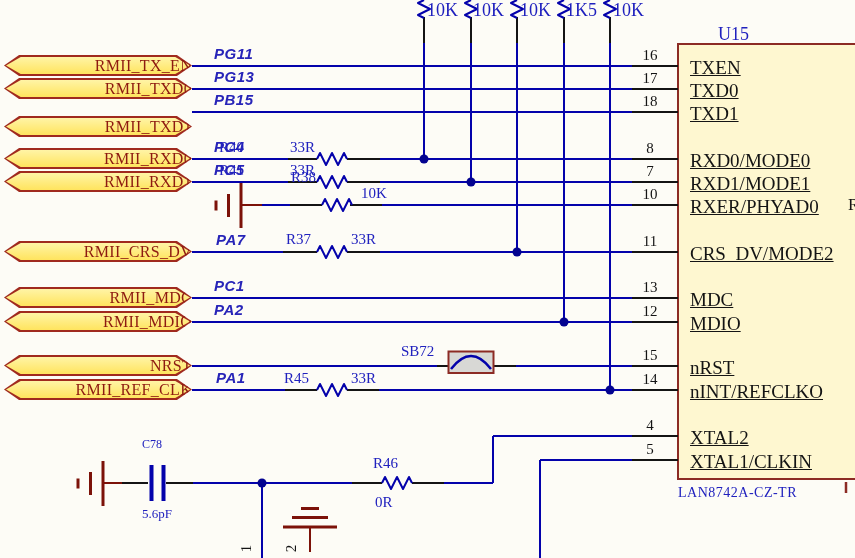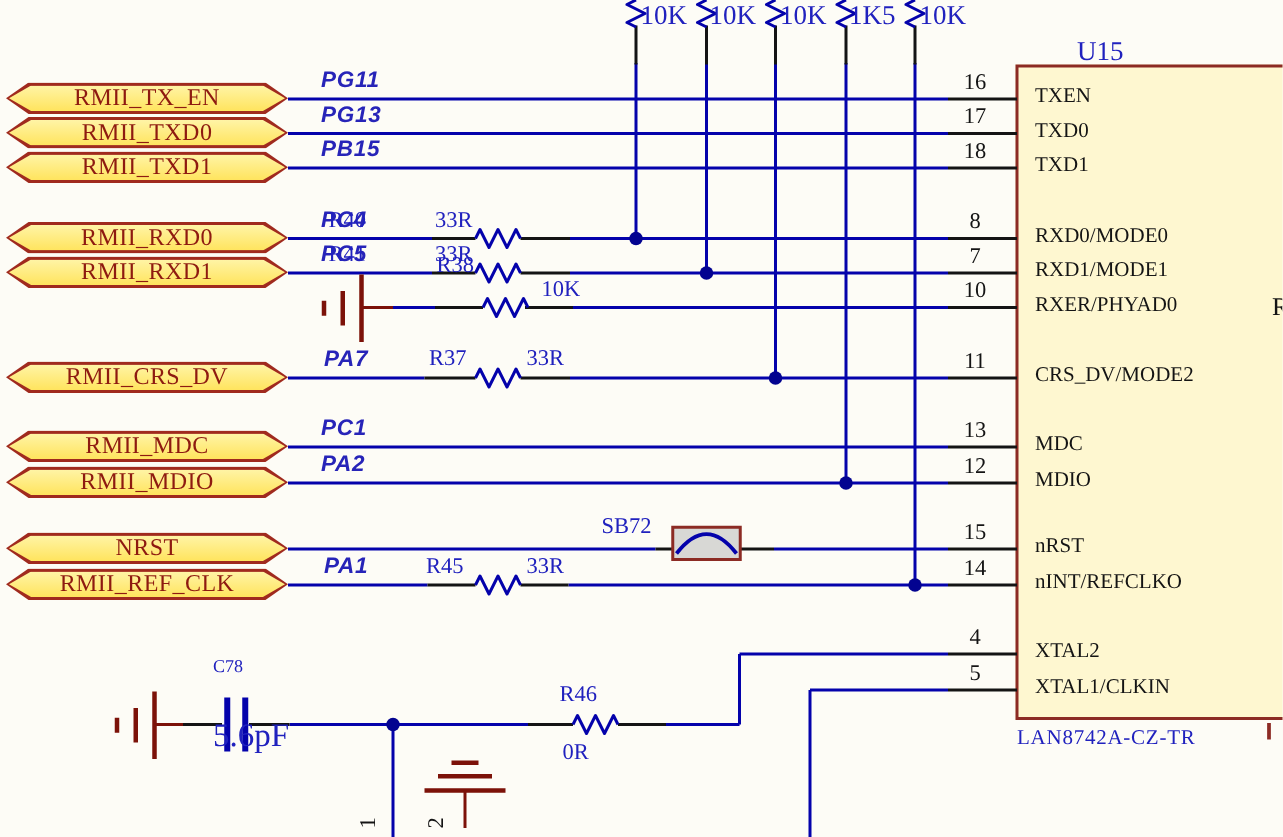--- a/index.html
+++ b/index.html
@@ -14,30 +14,30 @@
     background:#FEF7D0;border:2.5px solid #8C2B24;box-sizing:border-box;z-index:1;
   }
   .lbl{position:absolute;z-index:3;white-space:nowrap;}
   .netlabel{
     font-family:"Liberation Sans", sans-serif;font-style:italic;font-weight:bold;
     font-size:15px;color:#2724B8;letter-spacing:.5px;
   }
   .bluser{font-size:15px;color:#2021BE;}
   .bigblu{font-size:18px;color:#2021BE;}
   .pinnum{font-size:15px;color:#141414;width:44px;text-align:center;}
-  .pinname{font-size:14px;color:#141414;}
+  .pinname{font-size:19px;color:#141414;text-decoration:underline;}
   .refdes-chip{font-size:18px;color:#2021BE;margin-left:40px;}
   .partnum{font-size:14px;color:#2021BE;letter-spacing:.5px;}
   .rot{transform:rotate(-90deg);transform-origin:center;font-size:15px;color:#141414;}
   .frag{font-size:17px;color:#141414;width:7px;height:18px;overflow:hidden;}
   .port{
     position:absolute;width:188px;height:21px;z-index:3;
     background:#A02A1E;
     clip-path:polygon(0 50%, 8% 0, 92% 0, 100% 50%, 92% 100%, 8% 100%);
-    display:flex;align-items:center;justify-content:center;
+    display:flex;align-items:center;justify-content:flex-end;
   }
   .port::before{
     content:"";position:absolute;inset:2px;
     background:linear-gradient(#FFF4A6,#FFE45E);
     clip-path:polygon(0 50%, 8% 0, 92% 0, 100% 50%, 92% 100%, 8% 100%);
   }
   .port-label{
     position:relative;z-index:1;font-family:"Liberation Serif", serif;
     font-size:16px;color:#8E1A10;letter-spacing:.3px;
   }
@@ -126,21 +126,21 @@
 
   <path d="M846 482V493" stroke="#8C2B24" stroke-width="2.5"></path>
 </svg>
 
 <div class="port" style="left:4px;top:55px">
     <span class="port-label">RMII_TX_EN</span>
   </div>
 <div class="port" style="left:4px;top:78px">
     <span class="port-label">RMII_TXD0</span>
   </div>
-<div class="port" style="left:4px;top:101px">
+<div class="port" style="left:4px;top:116px">
     <span class="port-label">RMII_TXD1</span>
   </div>
 <div class="port" style="left:4px;top:148px">
     <span class="port-label">RMII_RXD0</span>
   </div>
 <div class="port" style="left:4px;top:171px">
     <span class="port-label">RMII_RXD1</span>
   </div>
 <div class="port" style="left:4px;top:241px">
     <span class="port-label">RMII_CRS_DV</span>
@@ -181,21 +181,21 @@
 <div class="lbl bluser" style="left:291px;top:169px">R38</div>
 <div class="lbl bluser" style="left:361px;top:185px">10K</div>
 <div class="lbl bluser" style="left:286px;top:231px">R37</div>
 <div class="lbl bluser" style="left:351px;top:231px">33R</div>
 <div class="lbl bluser" style="left:284px;top:370px">R45</div>
 <div class="lbl bluser" style="left:351px;top:370px">33R</div>
 <div class="lbl bluser" style="left:373px;top:455px">R46</div>
 <div class="lbl bluser" style="left:375px;top:494px">0R</div>
 
 <div class="lbl bluser" style="left:142px;top:437px;font-size:12px">C78</div>
-<div class="lbl bluser" style="left:142px;top:477px;font-size:22px">5.6pF</div>
+<div class="lbl bluser" style="left:142px;top:506px;font-size:13px">5.6pF</div>
 <div class="lbl bluser" style="left:401px;top:343px">SB72</div>
 
 <div class="lbl rot" style="left:243px;top:540px">1</div>
 <div class="lbl rot" style="left:288px;top:540px">2</div>
 
 <div class="lbl refdes-chip" style="left:678px;top:24px">U15</div>
 <div class="lbl partnum" style="left:678px;top:485px">LAN8742A-CZ-TR</div>
 
 <div class="lbl pinnum" style="left:628px;top:47px">16</div>
 <div class="lbl pinnum" style="left:628px;top:70px">17</div>

